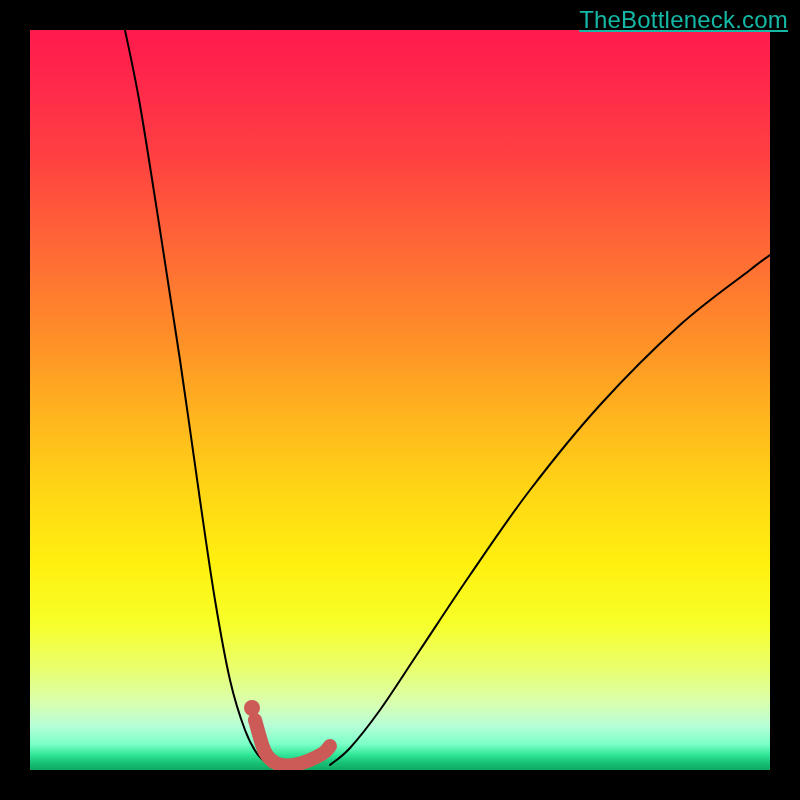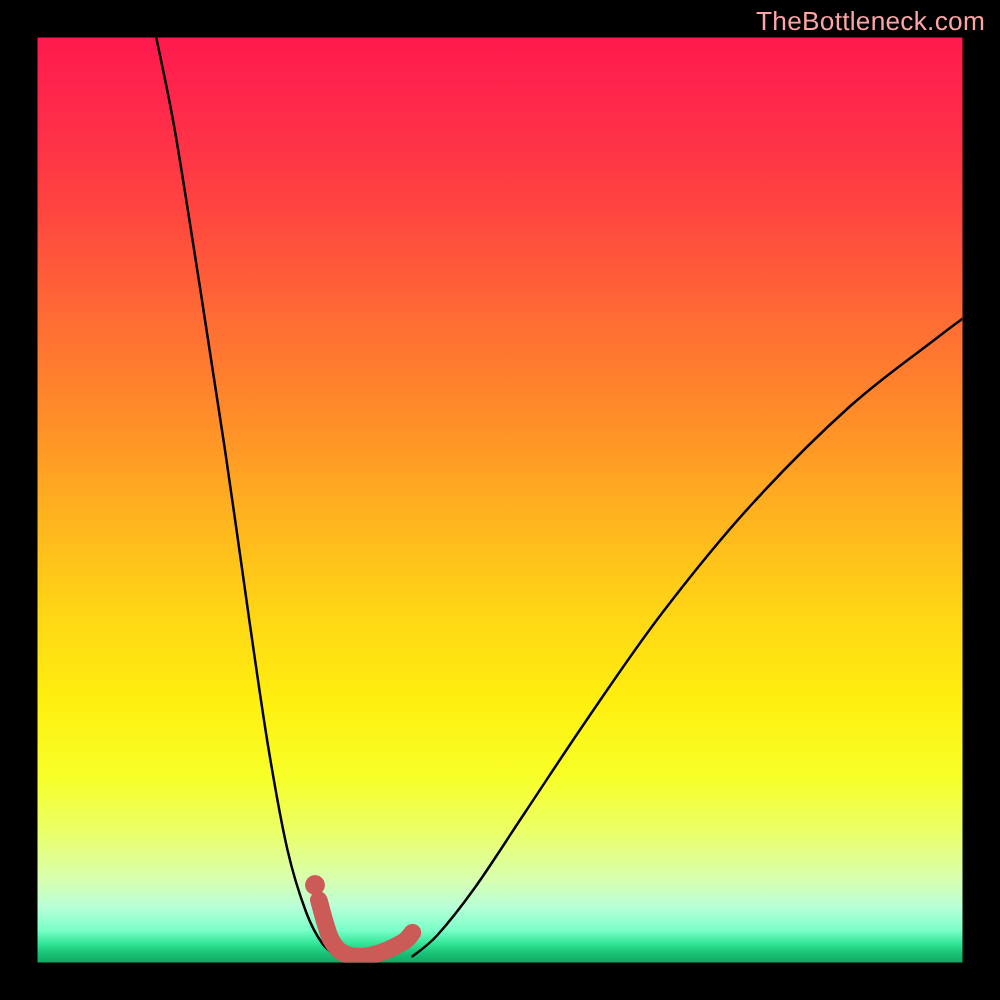--- a/index.html
+++ b/index.html
@@ -33,24 +33,25 @@
       #7affc8 96.5%,
       #30e596 98%,
       #18c276 99%,
       #0fa862 100%
     );
   }
   .watermark {
     position: absolute;
     top: 6px;
     right: 12px;
-    color: #fca5a5;
-    font-size: 21px;
+    color: #14b8a6;
+    font-size: 24px;
     letter-spacing: 0.2px;
     z-index: 30;
+    text-decoration: underline;
   }
   svg.curves {
     position: absolute;
     left: 0;
     top: 0;
     width: 740px;
     height: 740px;
     z-index: 10;
   }
   .thin {

